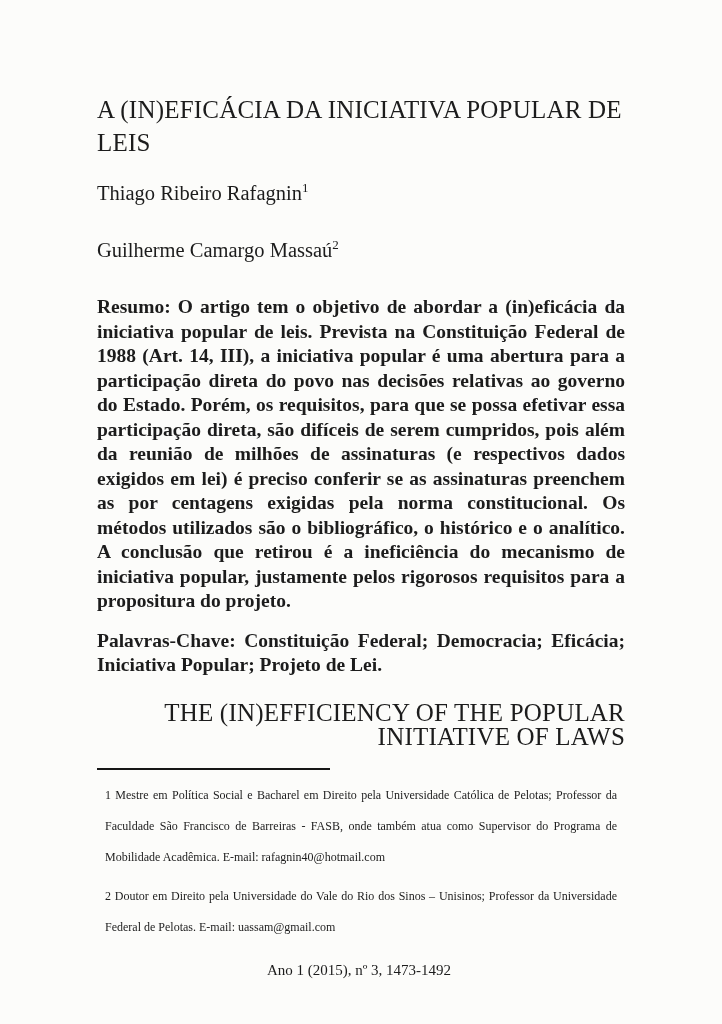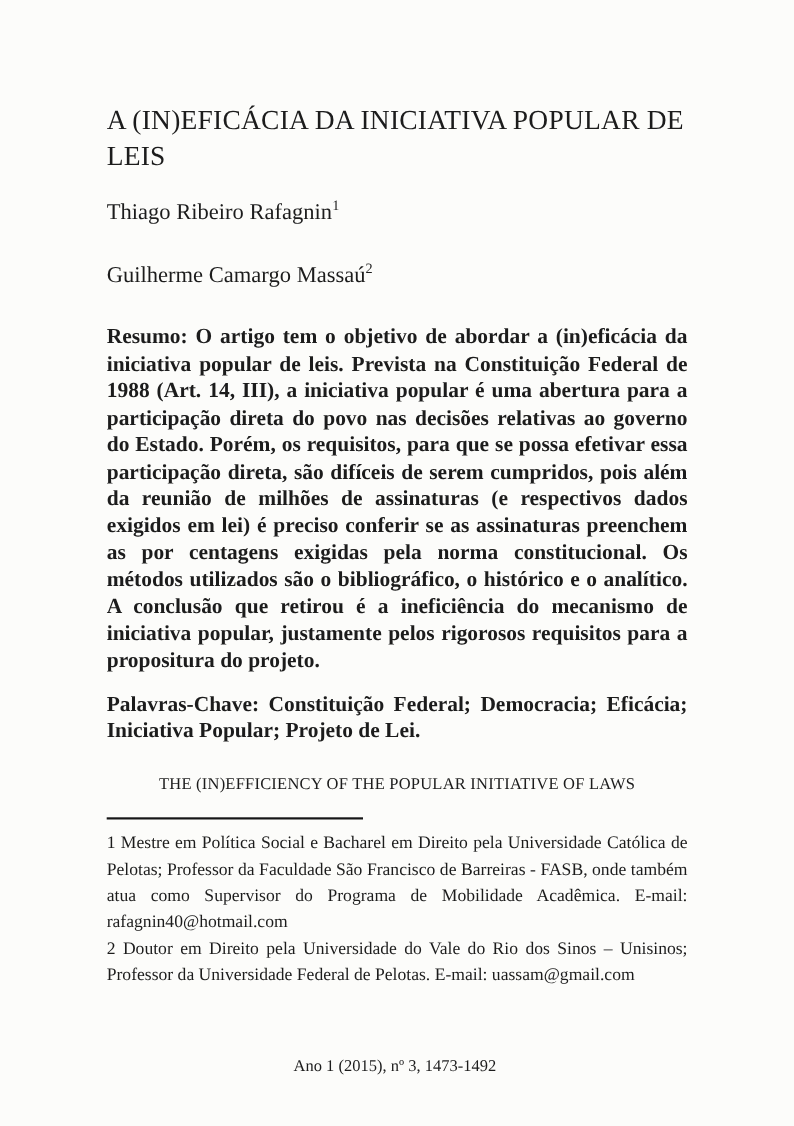--- a/index.html
+++ b/index.html
@@ -44,38 +44,38 @@
     margin: 0;
     font-size: 19.5px;
     line-height: 24.5px;
     text-align: justify;
     font-weight: bold;
   }
   p.abstract-pt { margin-top: 26px; }
   p.keywords    { margin-top: 15px; }
   h2.title-en {
     margin: 23px 0 0 0;
-    font-size: 15px;
+    font-size: 25px;
     line-height: 24.5px;
     font-weight: normal;
-    text-align: center;
+    text-align: right;
     letter-spacing: 0.2px;
   }
   p.abstract-en { margin-top: 21px; }
 
   .fn-separator {
     margin: 18px 0 10px 0;
     width: 233px;
     border: none;
     border-top: 2px solid #161616;
   }
   p.footnote {
-    margin: 0;
-    font-size: 16px;
-    line-height: 24px;
+    margin: 8px;
+    font-size: 12px;
+    line-height: 31px;
     text-align: justify;
   }
   .page-footer {
     position: absolute;
     left: 95px;
     top: 960px;
     width: 528px;
     text-align: center;
     font-size: 15px;
     line-height: 20px;

